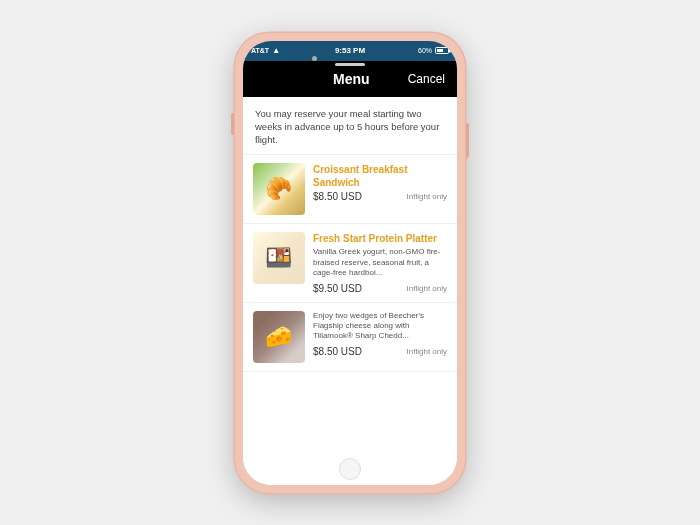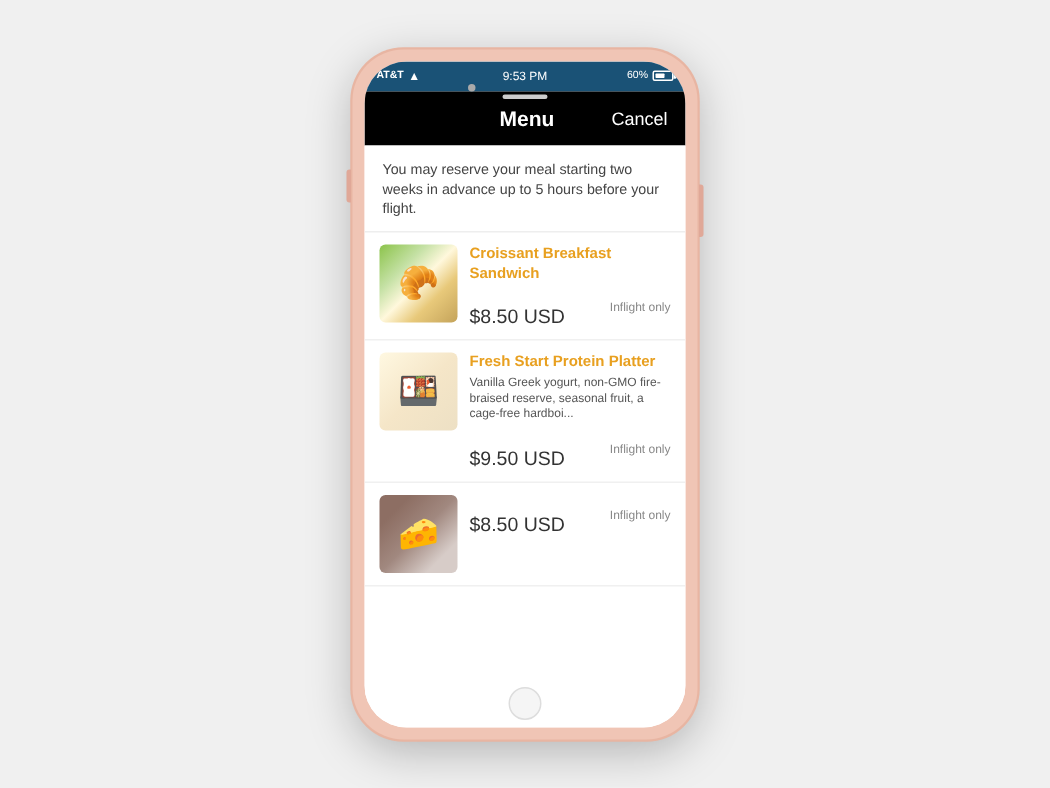--- a/index.html
+++ b/index.html
@@ -80,21 +80,21 @@
     }
 
     .status-wifi {
       color: #fff;
       font-size: 8px;
     }
 
     .status-time {
       color: #fff;
       font-size: 8px;
-      font-weight: 400;
+      font-weight: 700;
       position: absolute;
       left: 50%;
       transform: translateX(-50%);
     }
 
     .status-right {
       display: flex;
       align-items: center;
       gap: 3px;
     }
@@ -274,23 +274,22 @@
     }
 
     .item-footer {
       display: flex;
       justify-content: space-between;
       align-items: center;
     }
 
     .item-price {
       color: #333;
-      font-size: 13px;
+      font-size: 10px;
       font-weight: 500;
-      margin-top: 12px;
     }
 
     .item-availability {
       color: #888;
       font-size: 8px;
     }
 
     
     .home-button-area {
       height: 32px;
@@ -362,20 +361,21 @@
       <div class="item-desc">Vanilla Greek yogurt, non-GMO fire-braised reserve, seasonal fruit, a cage-free hardboi...</div>
       <div class="item-footer">
         <span class="item-price">$9.50 USD</span>
         <span class="item-availability">Inflight only</span>
       </div>
     </div>
   </div>
           <div class="menu-item">
     <div class="item-image food-img-3"></div>
     <div class="item-details">
+      <div class="item-desc">Enjoy two wedges of Beecher's Flagship cheese along with Tillamook® Sharp Chedd...</div>
       <div class="item-footer">
         <span class="item-price">$8.50 USD</span>
         <span class="item-availability">Inflight only</span>
       </div>
     </div>
   </div>
         </div>
 
     </div>
 

